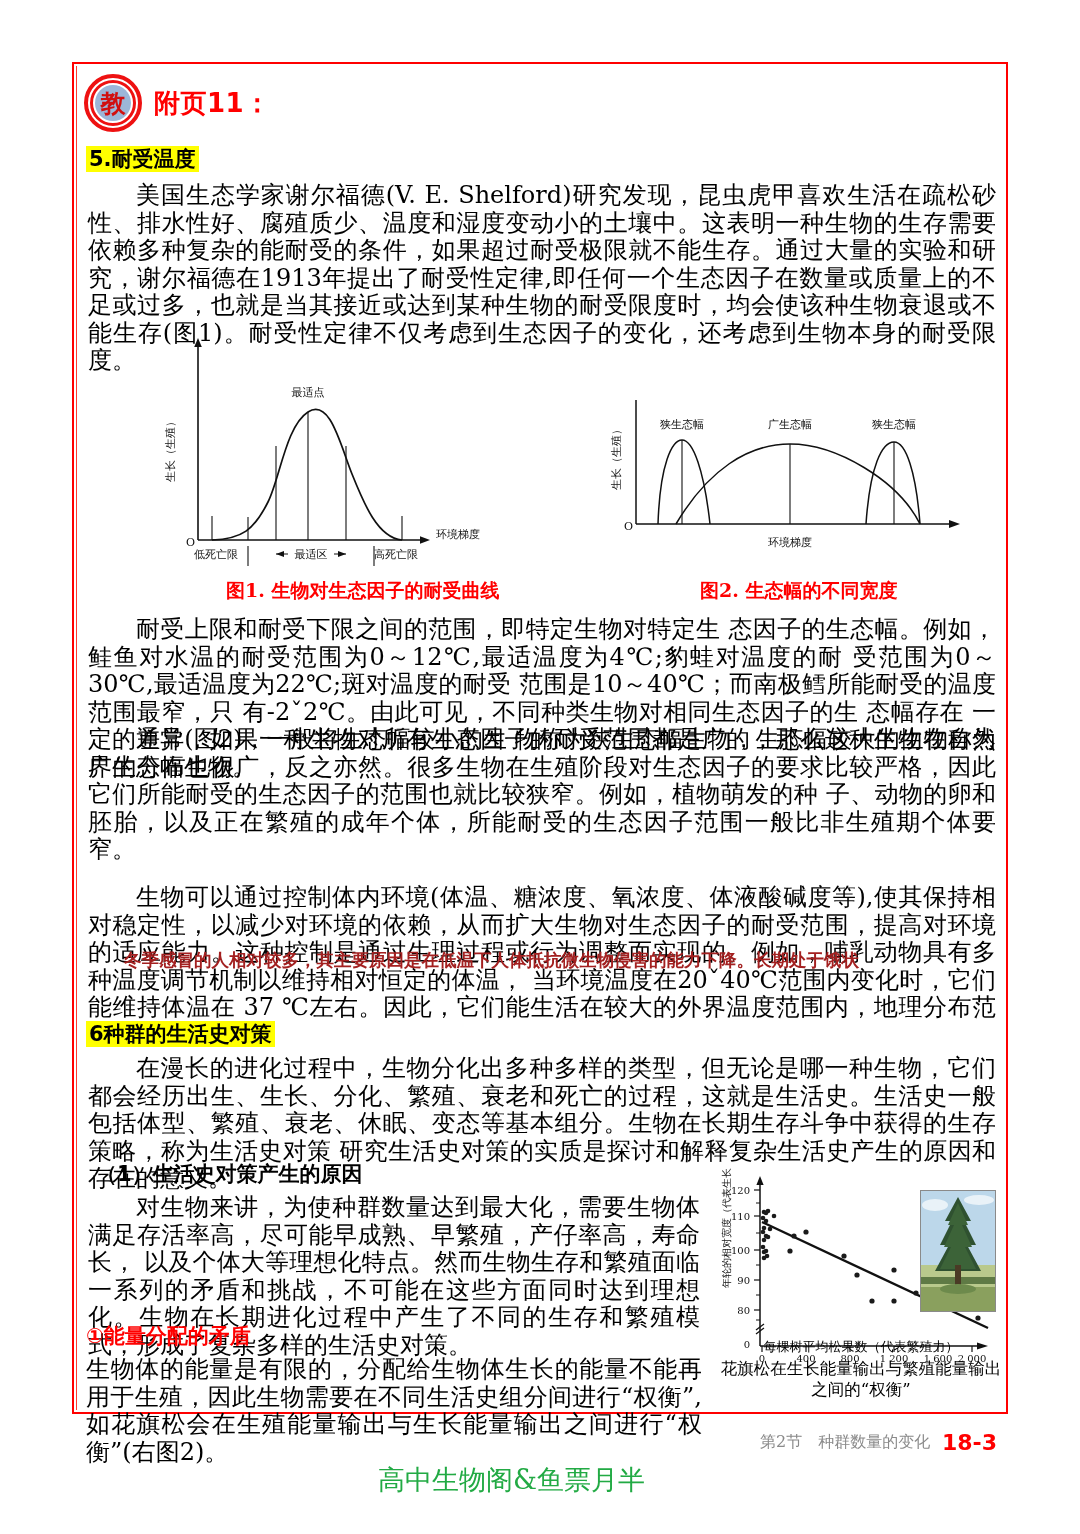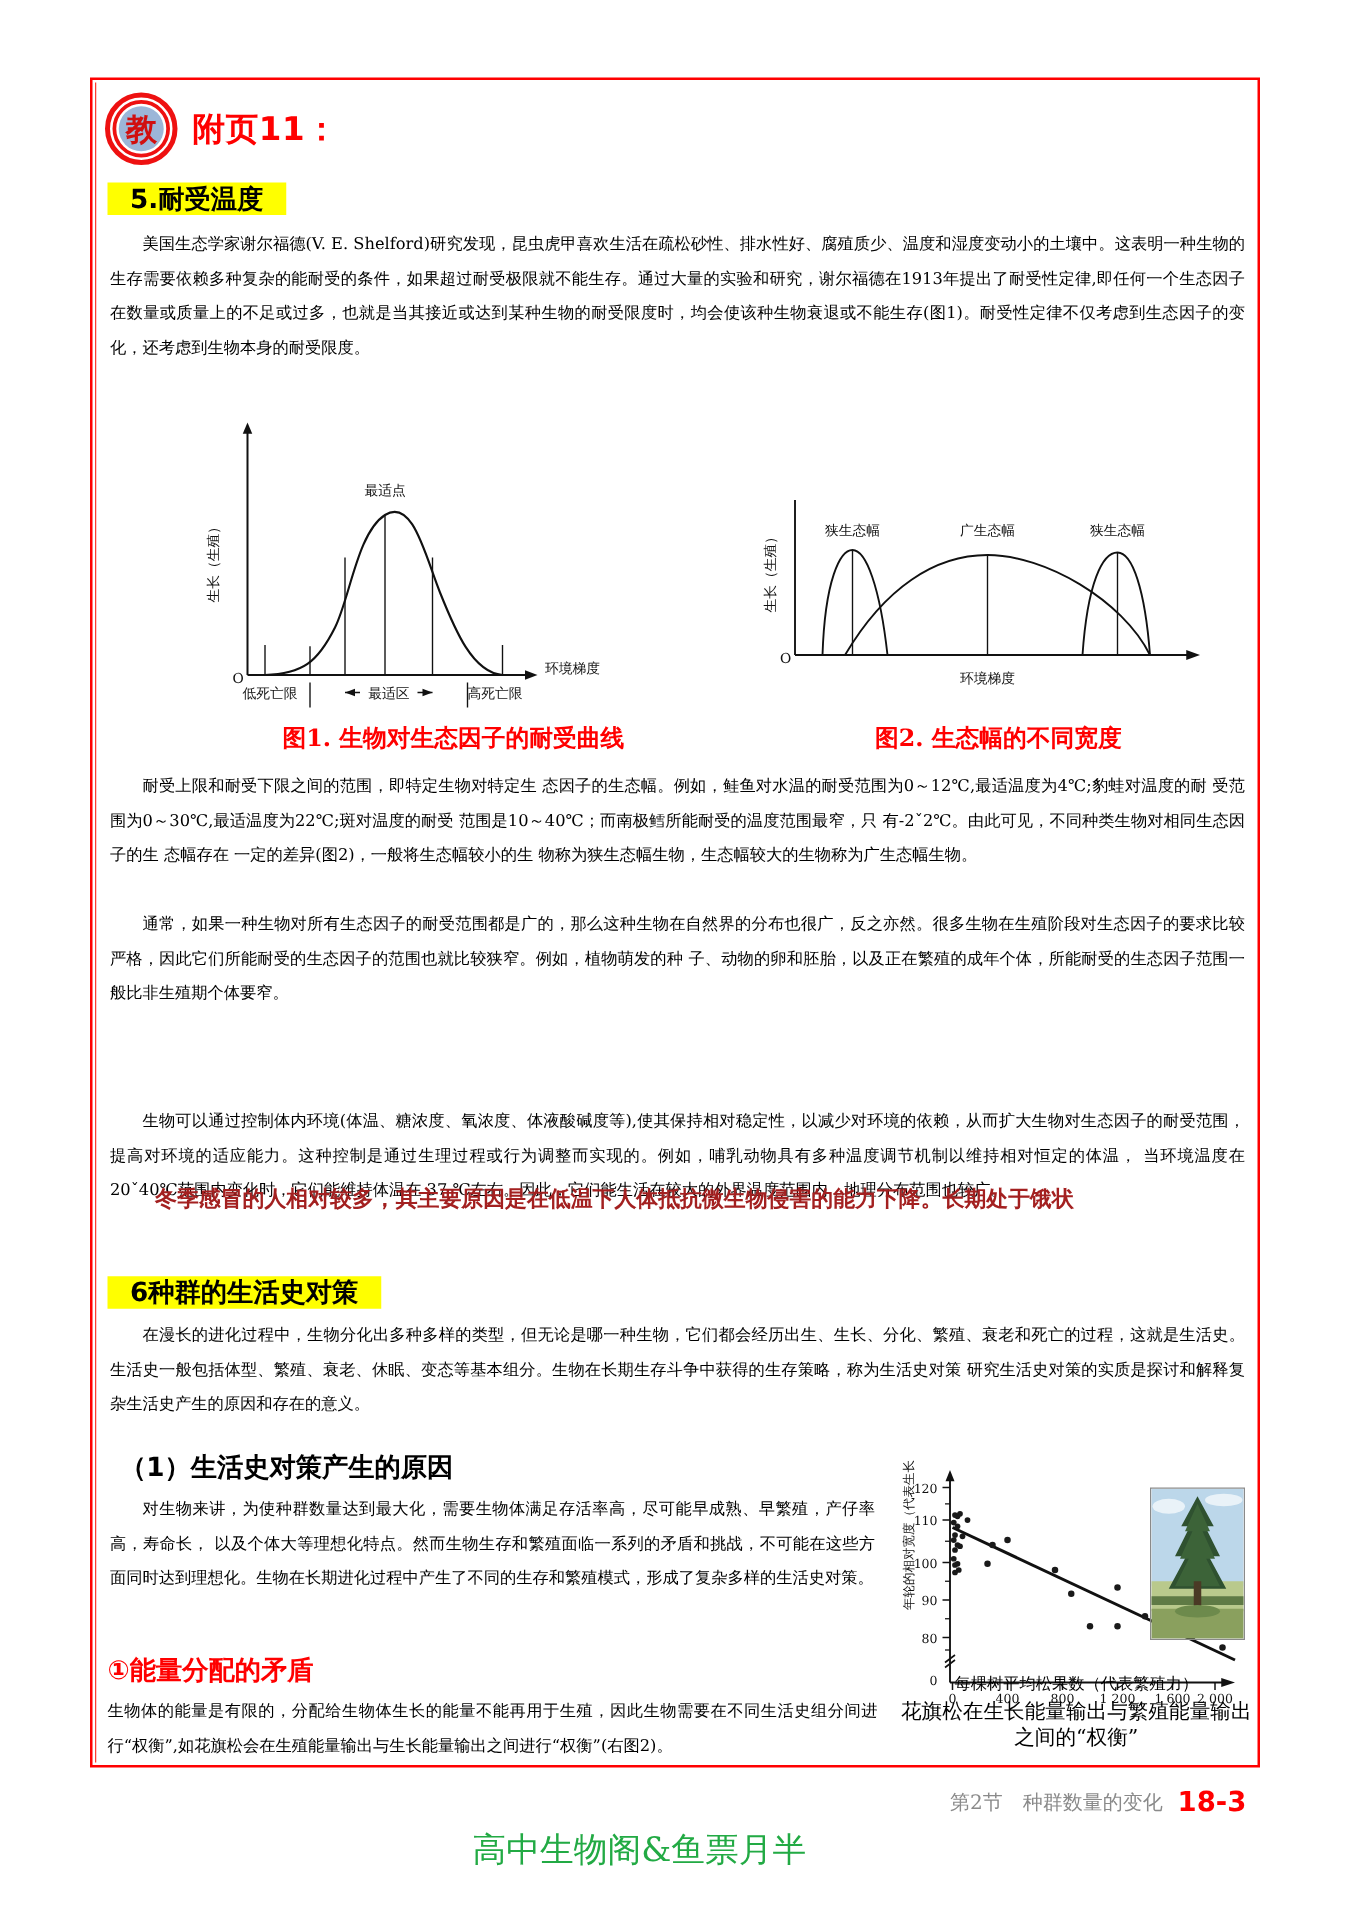--- a/index.html
+++ b/index.html
@@ -33,35 +33,35 @@
   .seal .glyph{color:#d10f0f;font-size:25px;font-weight:bold;line-height:1;
     font-family:"DejaVu Serif","Liberation Serif",serif;}
   .hdr-title{color:#ff0000;font-size:26px;font-weight:bold;
     font-family:"DejaVu Sans","Liberation Sans",sans-serif;letter-spacing:.5px;}
 
   
   .h-yellow{
     position:absolute;left:86px;
     background:#ffff00;color:#000;font-weight:bold;font-size:21px;
     font-family:"DejaVu Sans","Liberation Sans",sans-serif;
-    padding:1px 18px;line-height:1.15;display:inline-block;
+    padding:1px 3px;line-height:1.15;display:inline-block;
   }
   .h-plain{
     position:absolute;font-weight:bold;font-size:21px;
     font-family:"DejaVu Sans","Liberation Sans",sans-serif;
   }
   .h-red{
     position:absolute;color:#ff0000;font-weight:bold;font-size:21px;
     font-family:"DejaVu Sans","Liberation Sans",sans-serif;
   }
 
   
   .para{
     position:absolute;
-    font-size:13px;line-height:27.5px;
+    font-size:24px;line-height:27.5px;
     text-align:justify;text-justify:inter-ideograph;
     font-family:"DejaVu Serif","Liberation Serif",serif;
   }
   .para.indent{text-indent:2em;}
 
   .note{
     position:absolute;
     font-size:17.5px;line-height:25px;font-weight:bold;
     font-family:"DejaVu Sans","Liberation Sans",sans-serif;
   }

